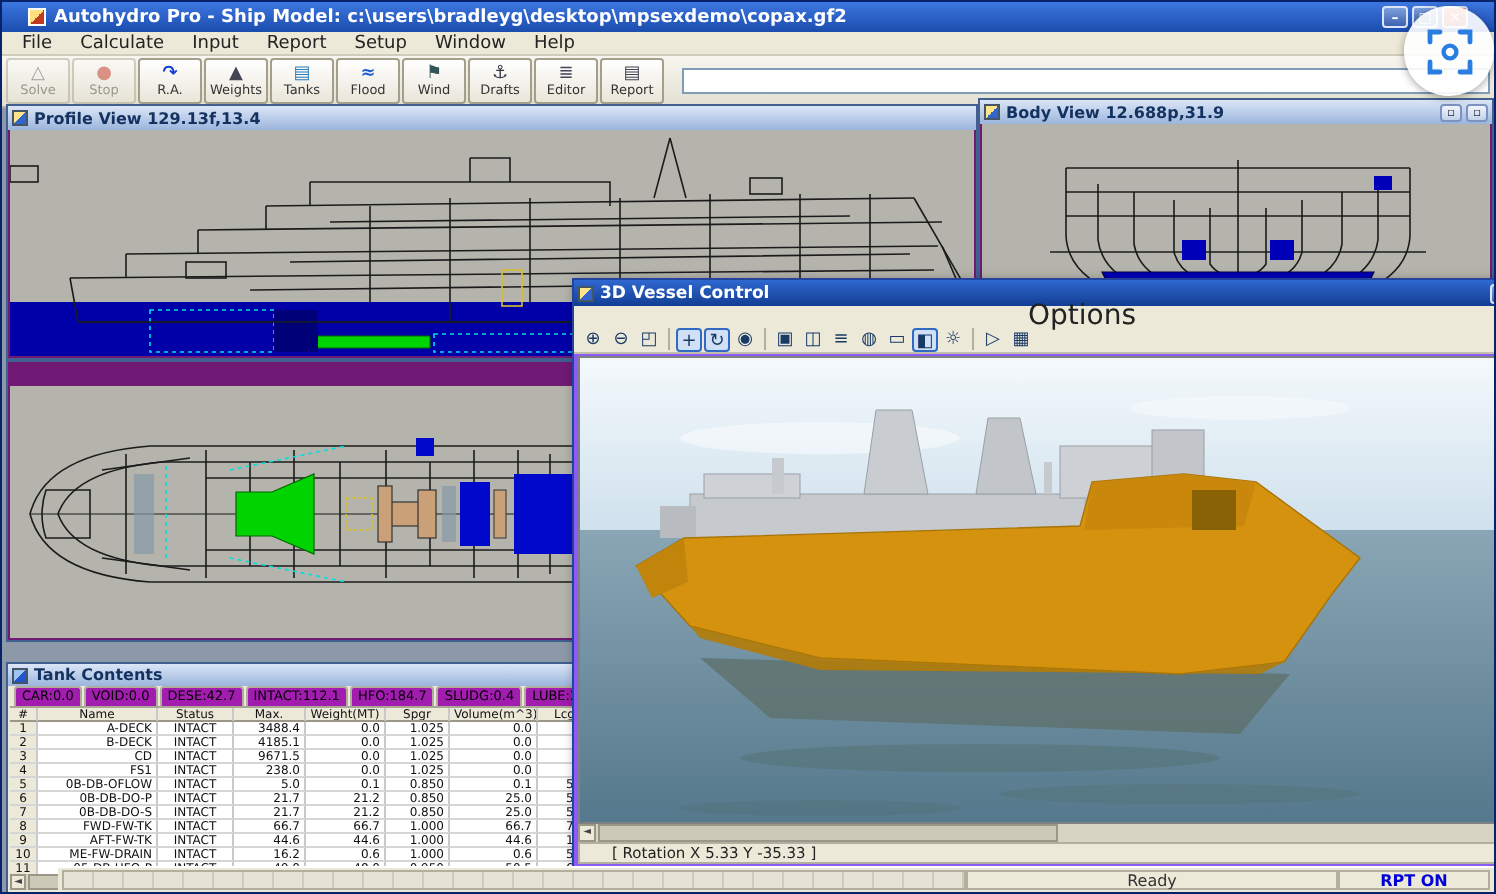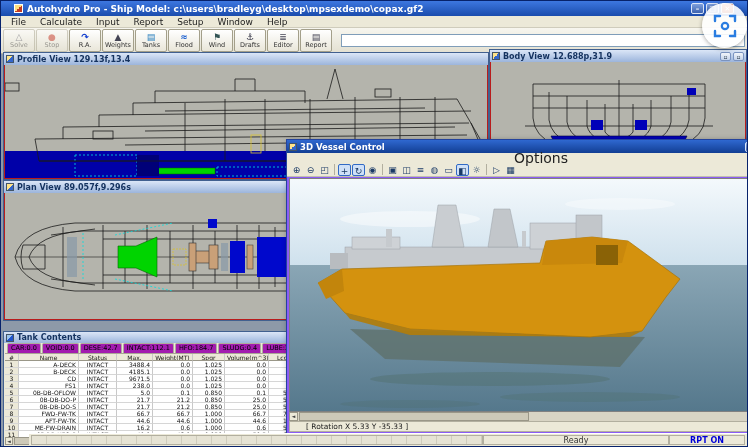--- a/index.html
+++ b/index.html
@@ -29,21 +29,21 @@
   .tlabel{font-size:6.5px;line-height:7px;color:#333;}
   [data-name="ra-icon"]{color:#1440d0;font-weight:bold;}
   [data-name="stop-icon"]{color:#c22212;}
   [data-name="tanks-icon"]{color:#2a7fbf;}
   [data-name="flood-icon"]{color:#1a5fd0;font-weight:bold;}
   [data-name="wind-icon"]{color:#355;}
   [data-name="drafts-icon"]{color:#334;}
   .cmdfield{margin-left:8px;flex:1;height:13px;border:1px solid #7f9db9;background:#fff;
     font-size:8px;padding:0 2px;font-family:"DejaVu Sans",sans-serif;}
   
-  .win{position:absolute;border:1px solid #41608f;background:#b91c1c;}
+  .win{position:absolute;border:1px solid #41608f;background:#701a75;}
   .wtb{height:12px;background:linear-gradient(#dbe6f7,#9cb5dc);display:flex;align-items:center;
     gap:3px;padding:0 2px;font-size:8px;font-weight:bold;color:#14325f;white-space:nowrap;overflow:hidden;}
   .dicon{width:8px;height:8px;flex:0 0 auto;background:linear-gradient(135deg,#ffe48a 50%,#3366cc 50%);border:1px solid #456;}
   .wtb .wctl .wbtn{width:11px;height:9px;font-size:6px;line-height:8px;color:#234;
     background:linear-gradient(#f2f5fa,#c3d2ea);border:1px solid #7a93c0;}
   .wcontent{position:absolute;left:1px;right:1px;top:12px;bottom:1px;background:#b4b4ac;overflow:hidden;}
   
   .tankwin{background:#ece9d8;}
   .tank-tabs{position:absolute;left:1px;right:1px;top:11px;height:11px;background:#ece9d8;
     display:flex;align-items:flex-end;padding-left:2px;border-bottom:1px solid #a9a695;}
@@ -228,24 +228,20 @@
         </g>
         <path d="M60,74 L196,74 L190,86 Q128,97 66,86 Z" fill="#0000b8" stroke="#000040" stroke-width="0.6"></path>
         <rect x="100" y="58" width="12" height="10" fill="#0000b8"></rect>
         <rect x="144" y="58" width="12" height="10" fill="#0000b8"></rect>
         <rect x="196" y="26" width="9" height="7" fill="#0000b8"></rect>
       </svg>
     </div>
   </div>
 
   <div class="win" style="left:2px;top:179px;width:288px;height:141px;" data-name="plan-view-window">
-    <div class="wtb" data-name="plan-view-titlebar">
-      <span class="dicon" data-name="document-icon"></span>
-      <span data-name="plan-view-title">Plan View 89.057f,9.296s</span>
-    </div>
     <div class="wcontent" data-name="plan-view-drawing">
       <svg width="286" height="128" viewBox="0 0 286 128" data-name="plan-wireframe">
         <rect x="0" y="0" width="286" height="128" fill="#b4b4ac"></rect>
         <g stroke="#1b1b1b" stroke-width="0.8" fill="none">
           <path d="M286,30 L70,30 Q18,34 10,64 Q18,94 70,98 L286,98"></path>
           <path d="M286,38 L76,38 Q32,42 24,64 Q32,86 76,90 L286,90"></path>
           <path d="M10,64 L286,64" stroke-width="0.6"></path>
           <path d="M18,52 Q14,64 18,76 L40,76 L40,52 Z"></path>
           <path d="M58,34 L58,94 M98,32 L98,96 M120,38 L120,90 M142,32 L142,96 M165,38 L165,90 M188,32 L188,96 M210,38 L210,90 M232,32 L232,96 M254,32 L254,96 M270,34 L270,94"></path>
           <path d="M98,46 L286,46 M98,82 L286,82"></path>

